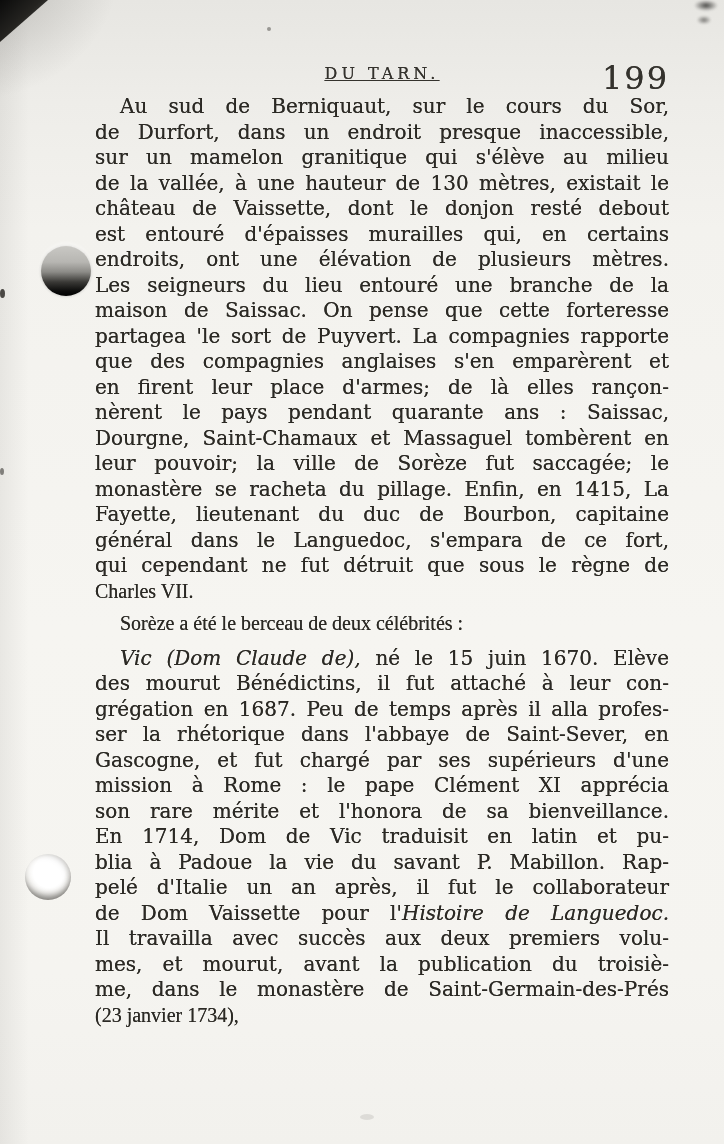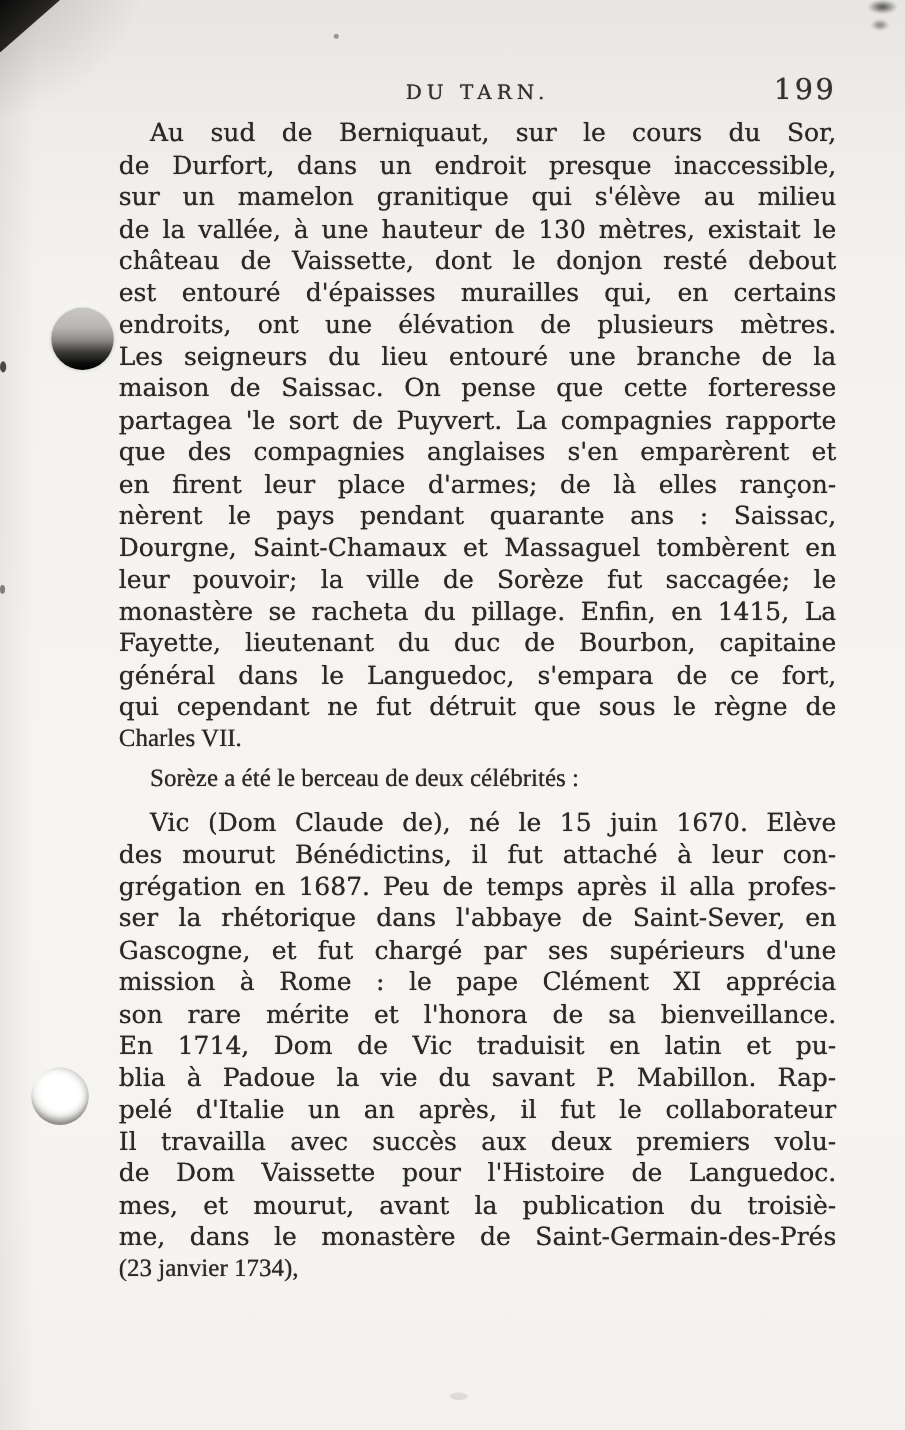--- a/index.html
+++ b/index.html
@@ -46,42 +46,43 @@
   .s1{left:0;top:289px;width:5px;height:9px;}
   .s2{left:0;top:468px;width:4px;height:7px;opacity:.65;}
   .s3{left:267px;top:27px;width:4px;height:4px;opacity:.5;}
   .s4{left:360px;top:1114px;width:14px;height:6px;opacity:.12;}
 
   .header-row{position:absolute;top:59px;left:95px;width:574px;height:30px;color:#34322d;}
   .running-title{
     position:absolute;left:0;right:0;top:5px;text-align:center;
     font-size:16px;letter-spacing:4px;
     text-shadow:0 0 0.6px rgba(52,50,45,0.9);
+    text-decoration:underline;
   }
   .page-number{
     position:absolute;right:0;top:0;
-    font-size:23px;letter-spacing:2px;
+    font-size:32px;letter-spacing:2px;
     text-shadow:0 0 0.6px rgba(52,50,45,0.9);
   }
 
   .text-block{
     position:absolute;left:95px;top:94px;width:574px;
     font-size:20px;line-height:25.5px;color:#2b2924;
     text-shadow:0 0 0.6px rgba(43,41,36,0.85);
     filter:blur(0.15px);
   }
   .line{
     height:25.5px;
     text-align:justify;
     text-align-last:justify;
     white-space:normal;
   }
   .indent{text-indent:25px;}
   .end{text-align-last:left;font-family:Liberation Serif, serif;}
-  .it{margin-top:16px;}
+  .it{font-style:italic;margin-top:16px;}
   .para2{margin-top:7px;}
   .para3{margin-top:9px;}
 </style>
 </head>
 <body>
 
 <div class="page">
 
   <div class="corner-haze"></div>
   <div class="corner-wedge"></div>
@@ -132,21 +133,21 @@
       <div class="line indent"><span class="it">Vic (Dom Claude de),</span> <span>né le 15 juin 1670. Elève</span></div>
       <div class="line">des mourut Bénédictins, il fut attaché à leur con-</div>
       <div class="line">grégation en 1687. Peu de temps après il alla profes-</div>
       <div class="line">ser la rhétorique dans l'abbaye de Saint-Sever, en</div>
       <div class="line">Gascogne, et fut chargé par ses supérieurs d'une</div>
       <div class="line">mission à Rome : le pape Clément XI apprécia</div>
       <div class="line">son rare mérite et l'honora de sa bienveillance.</div>
       <div class="line">En 1714, Dom de Vic traduisit en latin et pu-</div>
       <div class="line">blia à Padoue la vie du savant P. Mabillon. Rap-</div>
       <div class="line">pelé d'Italie un an après, il fut le collaborateur</div>
+      <div class="line"><span>de Dom Vaissette pour l'</span><span class="it">Histoire de Languedoc.</span></div>
       <div class="line">Il travailla avec succès aux deux premiers volu-</div>
-      <div class="line"><span>de Dom Vaissette pour l'</span><span class="it">Histoire de Languedoc.</span></div>
       <div class="line">mes, et mourut, avant la publication du troisiè-</div>
       <div class="line">me, dans le monastère de Saint-Germain-des-Prés</div>
       <div class="line end">(23 janvier 1734),</div>
     </div>
 
   </div>
 </div>
 
 </body></html>

